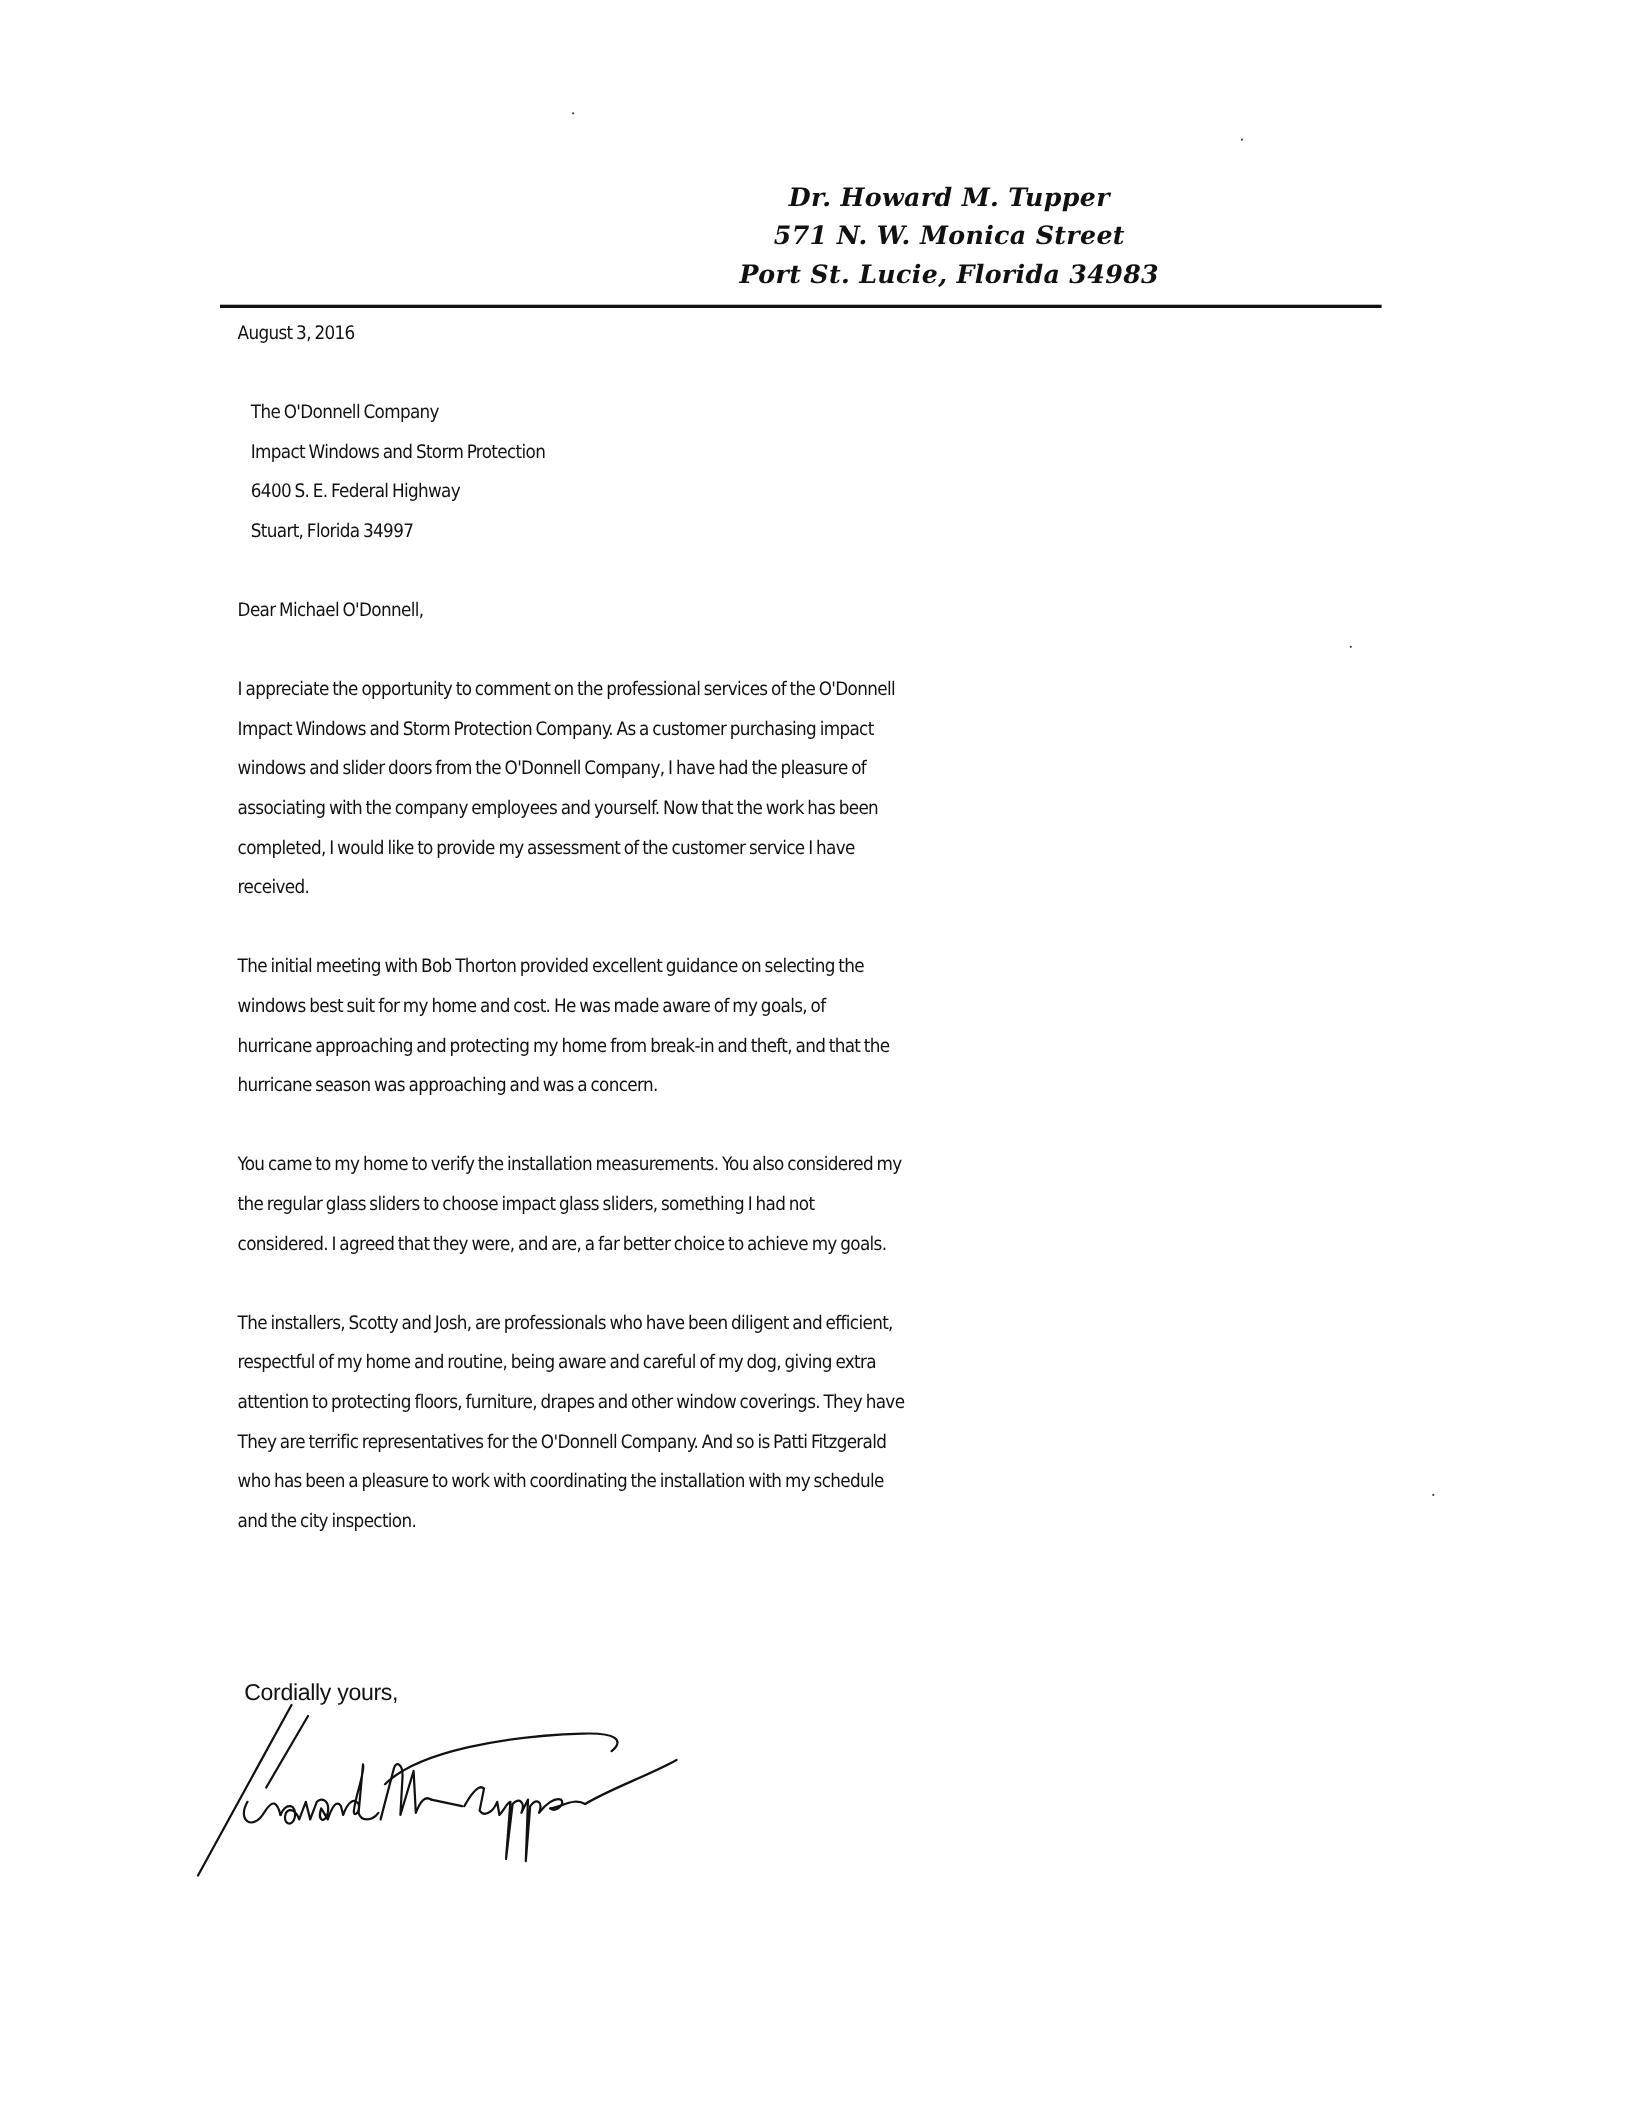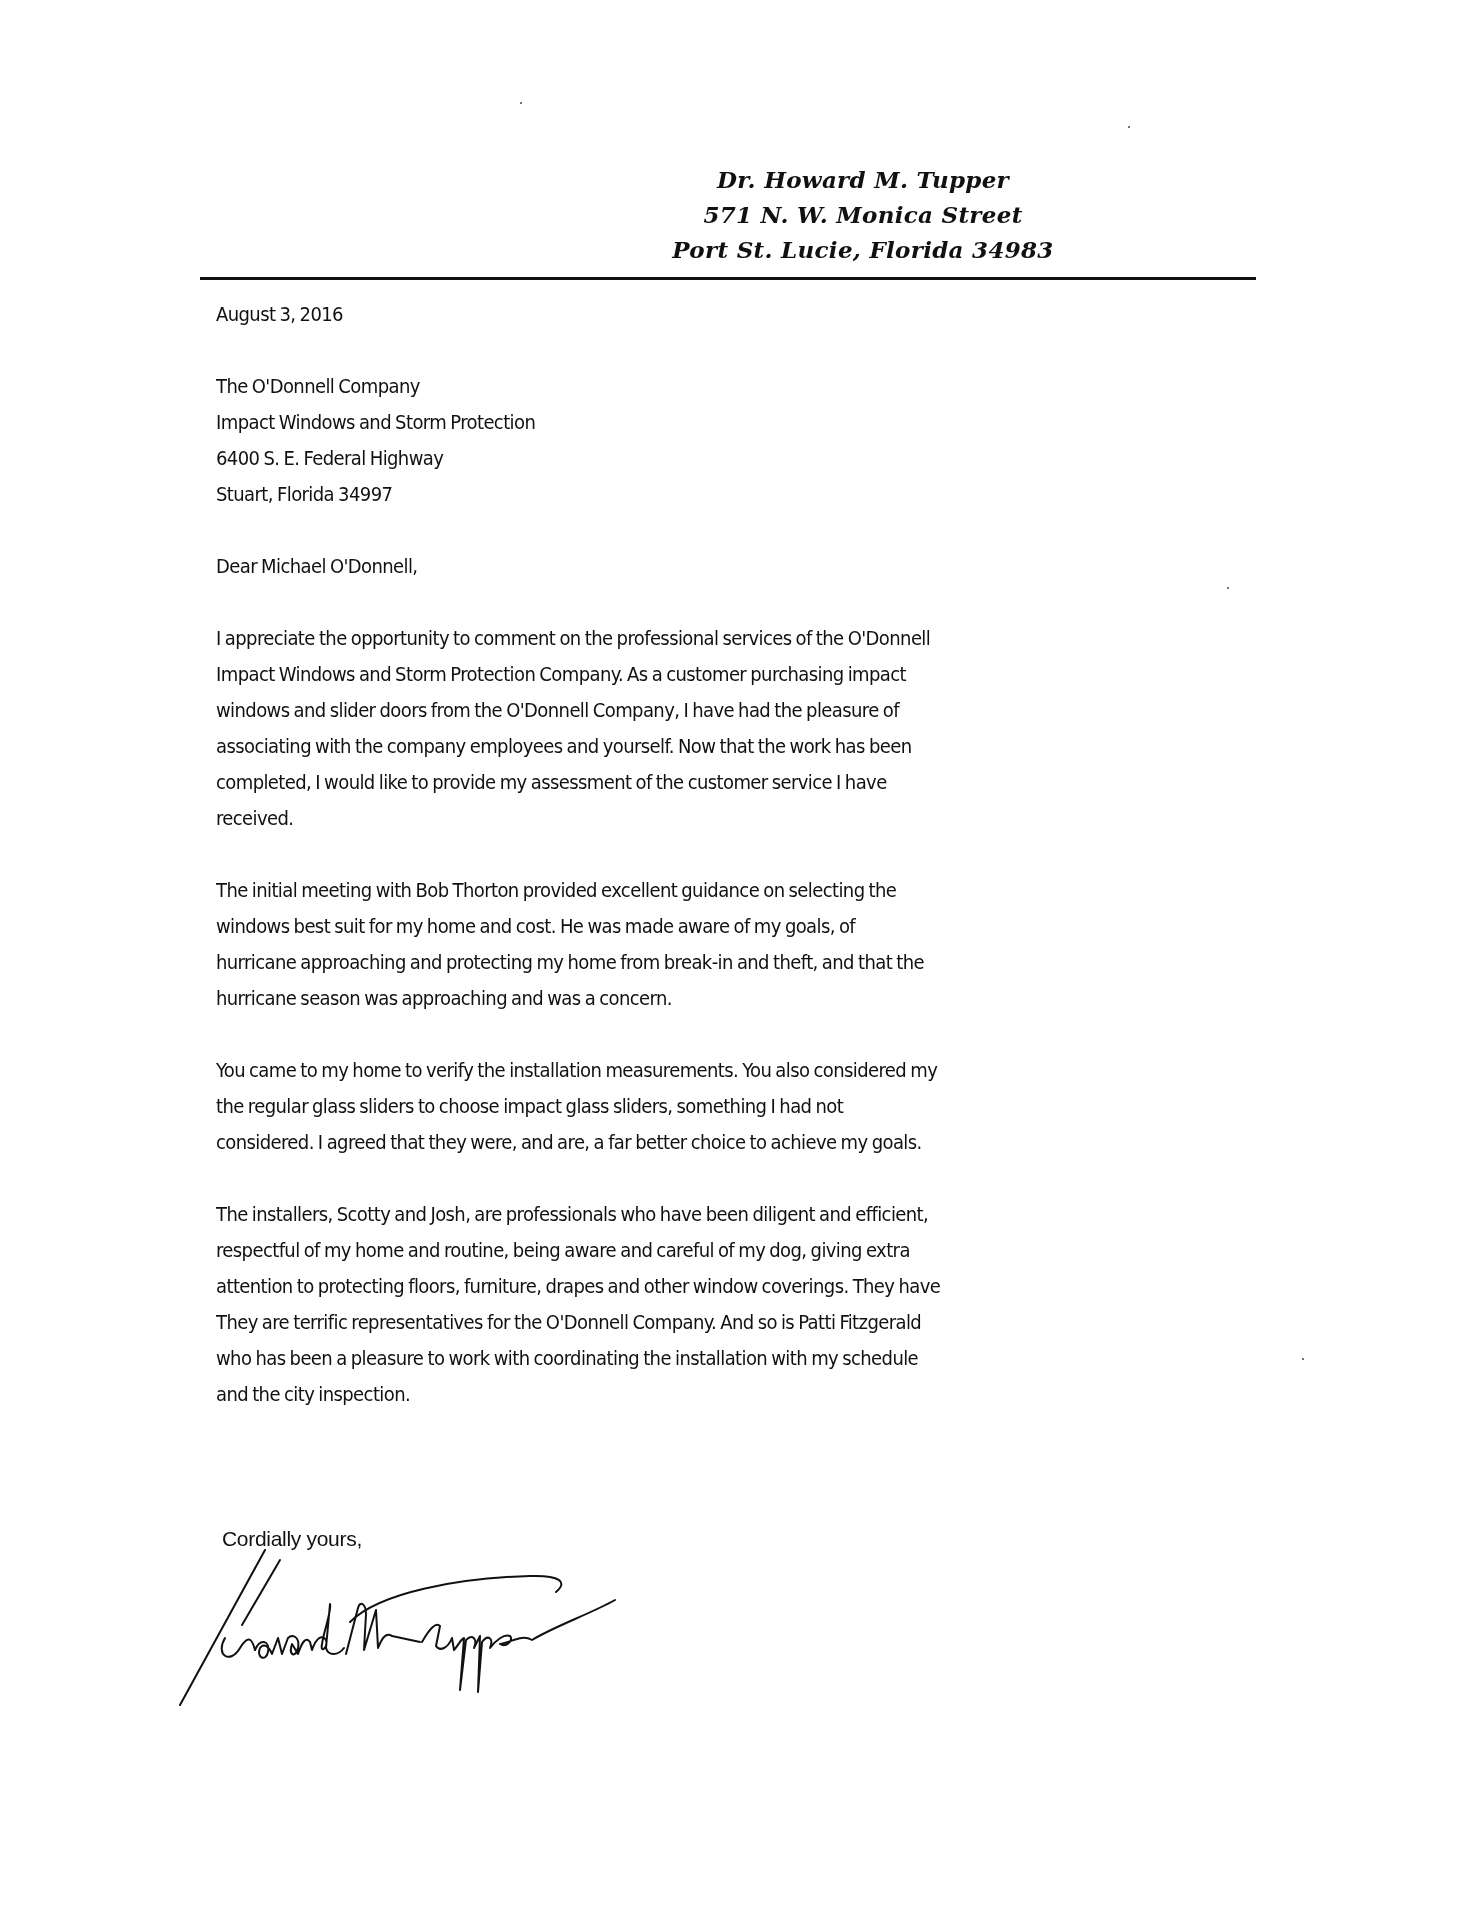--- a/index.html
+++ b/index.html
@@ -33,24 +33,24 @@
       position: absolute;
       top: 277px;
       left: 200px;
       width: 1056px;
       height: 3px;
       background: #111111;
     }
     .body-text {
       position: absolute;
       left: 216px;
-      top: 296px;
+      top: 285px;
       width: 1060px;
       font-family: "DejaVu Sans", sans-serif;
-      font-size: 20px;
+      font-size: 17px;
       line-height: 36px;
       letter-spacing: -0.6px;
       word-spacing: -1px;
       font-stretch: condensed;
     }
     .date { margin: 0 0 36px 0; }
     .recipient { margin: 0 0 36px 0; }
     .salutation { margin: 0 0 36px 0; }
     .para { margin: 0 0 36px 0; }
     .para p { margin: 0; }
@@ -89,21 +89,21 @@
   <div>Dr. Howard M. Tupper</div>
   <div>571 N. W. Monica Street</div>
   <div>Port St. Lucie, Florida 34983</div>
 </header>
 
 <div class="rule"></div>
 
 <main class="body-text">
   <div class="date">August 3, 2016</div>
 
-  <address class="recipient" style="font-style:normal;">
+  <address class="recipient" style="font-style:normal;margin-left:12px;">
     <div>The O'Donnell Company</div>
     <div>Impact Windows and Storm Protection</div>
     <div>6400 S. E. Federal Highway</div>
     <div>Stuart, Florida 34997</div>
   </address>
 
   <div class="salutation">Dear Michael O'Donnell,</div>
 
   <section class="para">
     <p>I appreciate the opportunity to comment on the professional services of the O'Donnell</p>

